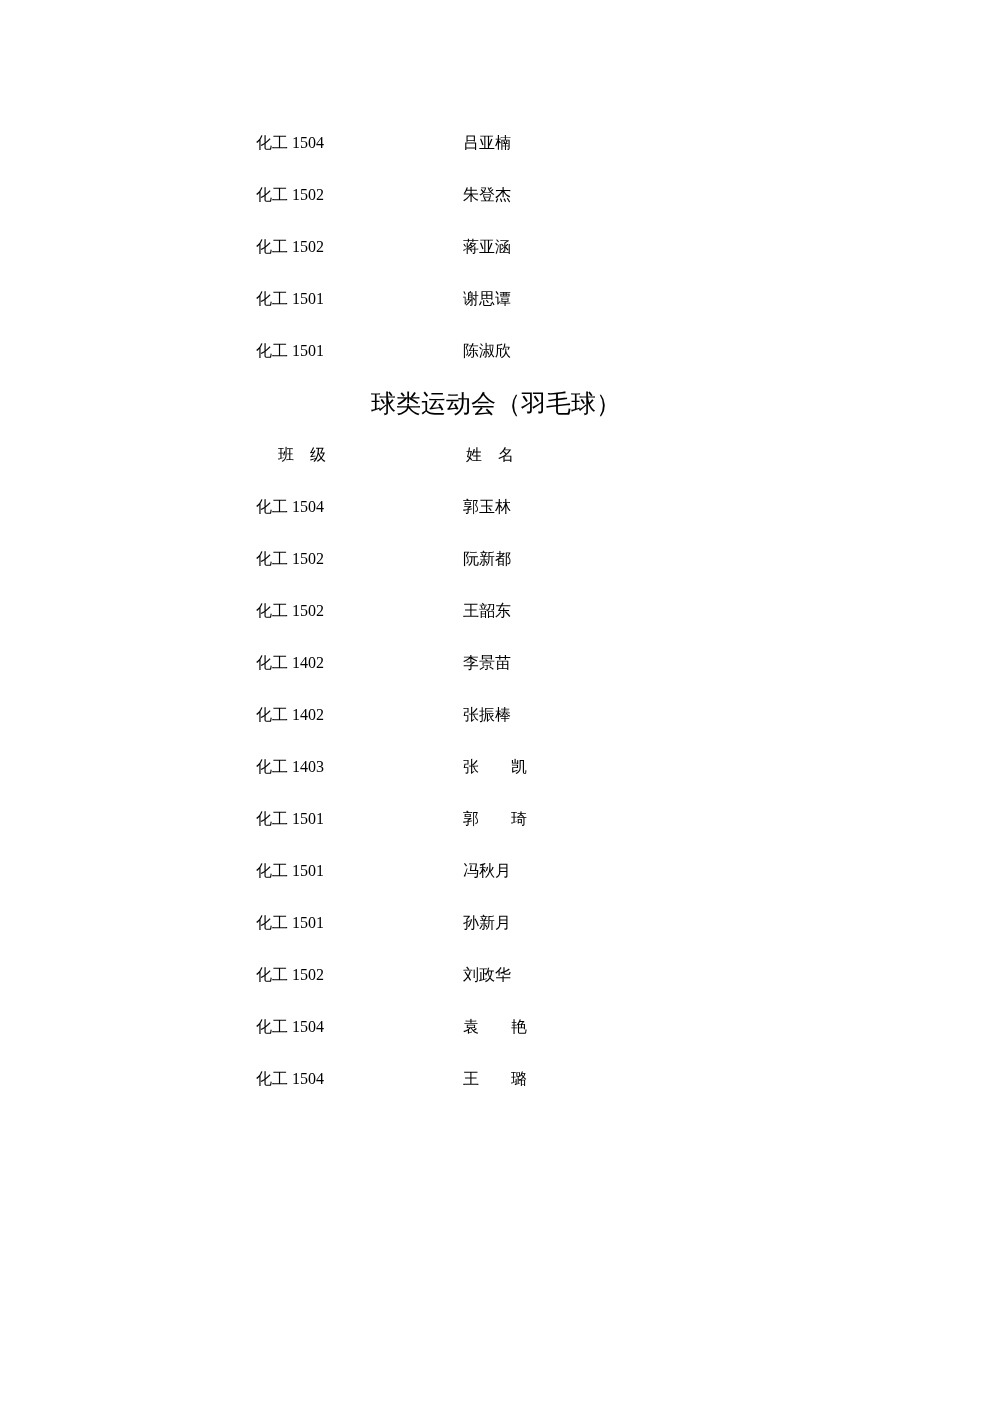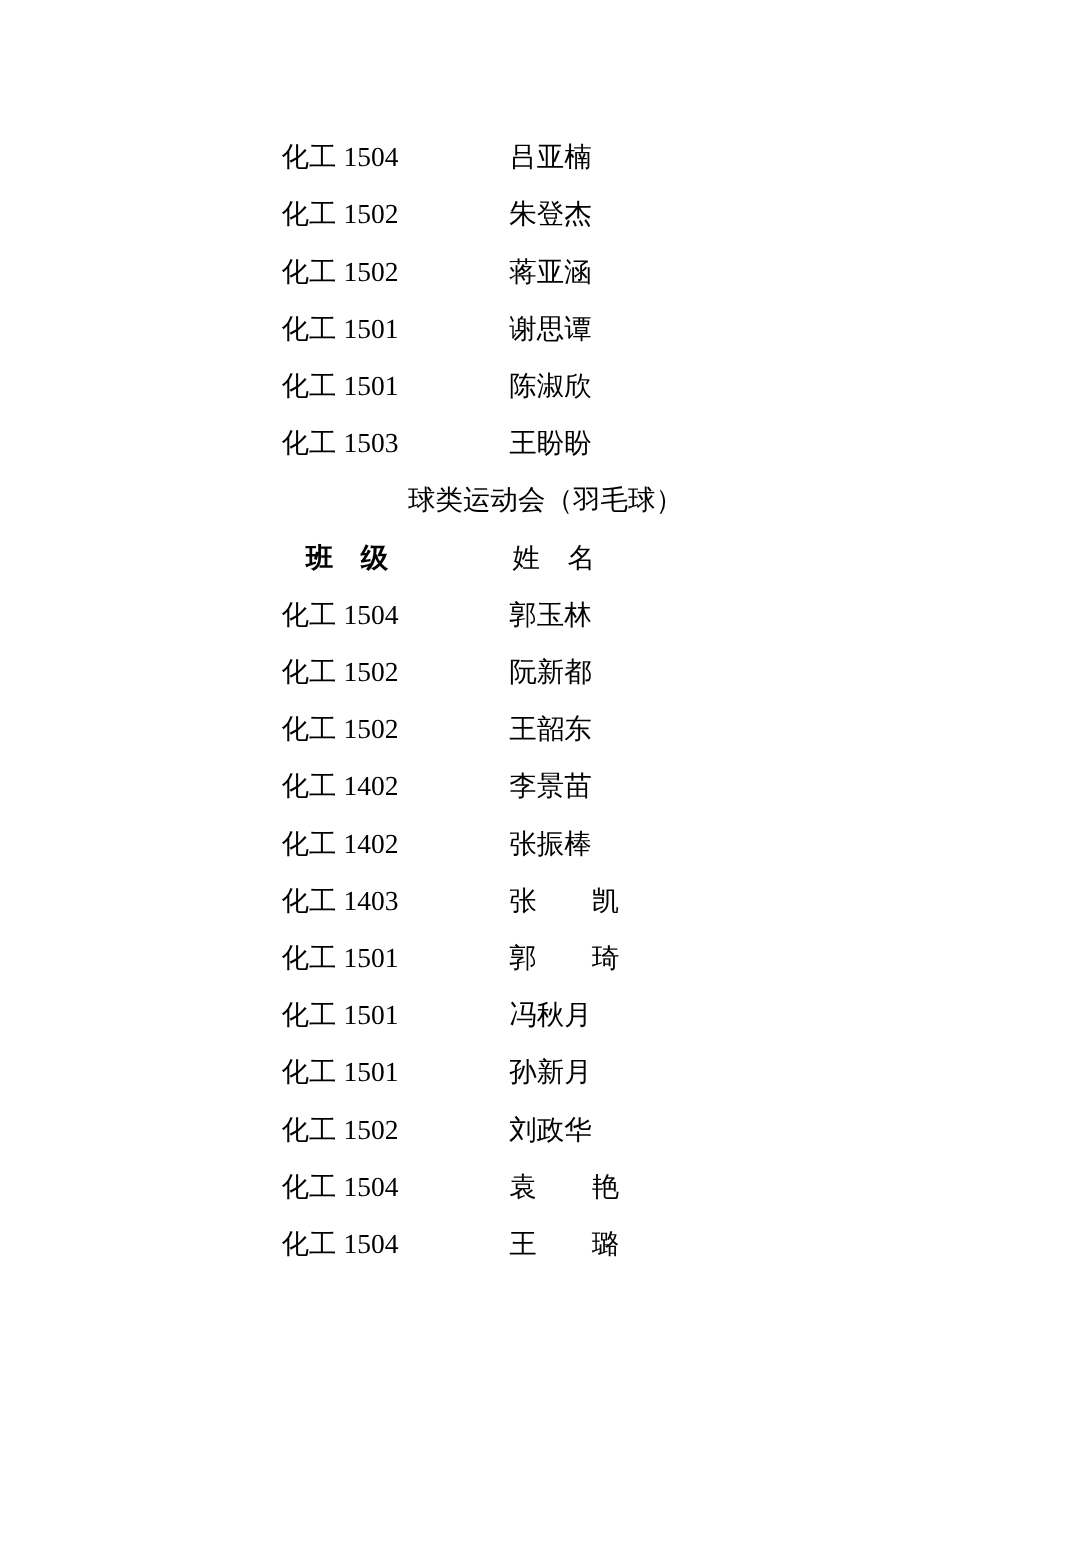--- a/index.html
+++ b/index.html
@@ -10,34 +10,34 @@
     color: #000000;
     font-family: "Liberation Serif", "DejaVu Serif", serif;
     overflow: hidden;
   }
   .doc { padding-top: 117px; }
   .row {
     height: 52px;
     display: flex;
     align-items: center;
     padding-left: 256px;
-    font-size: 25px;
+    font-size: 16px;
     line-height: 1;
     white-space: pre;
   }
   .c-class  { width: 207px; flex: none; }
   .c-name   { width: 150px; flex: none; }
   .c-remark { flex: 1; }
   .title-row {
     padding-left: 16px;
     padding-right: 16px;
     justify-content: center;
     font-size: 25px;
   }
-  .header-row .c-class  { padding-left: 22px; box-sizing: border-box; font-weight: bold; }
+  .header-row .c-class  { padding-left: 22px; box-sizing: border-box; }
   .header-row .c-name   { padding-left: 3px;  box-sizing: border-box; }
   .header-row .c-remark { padding-left: 16px; box-sizing: border-box; }
 </style>
 </head>
 <body>
 
 <main class="doc">
 
   <div class="row">
     <span class="c-class">化工 1504</span>
@@ -55,25 +55,20 @@
     <span class="c-remark"></span>
   </div>
   <div class="row">
     <span class="c-class">化工 1501</span>
     <span class="c-name">谢思谭</span>
     <span class="c-remark"></span>
   </div>
   <div class="row">
     <span class="c-class">化工 1501</span>
     <span class="c-name">陈淑欣</span>
-    <span class="c-remark"></span>
-  </div>
-  <div class="row">
-    <span class="c-class">化工 1503</span>
-    <span class="c-name">王盼盼</span>
     <span class="c-remark"></span>
   </div>
 
   <div class="row title-row">
     <span>球类运动会（羽毛球）</span>
   </div>
 
   <div class="row header-row">
     <span class="c-class">班　级</span>
     <span class="c-name">姓　名</span>

